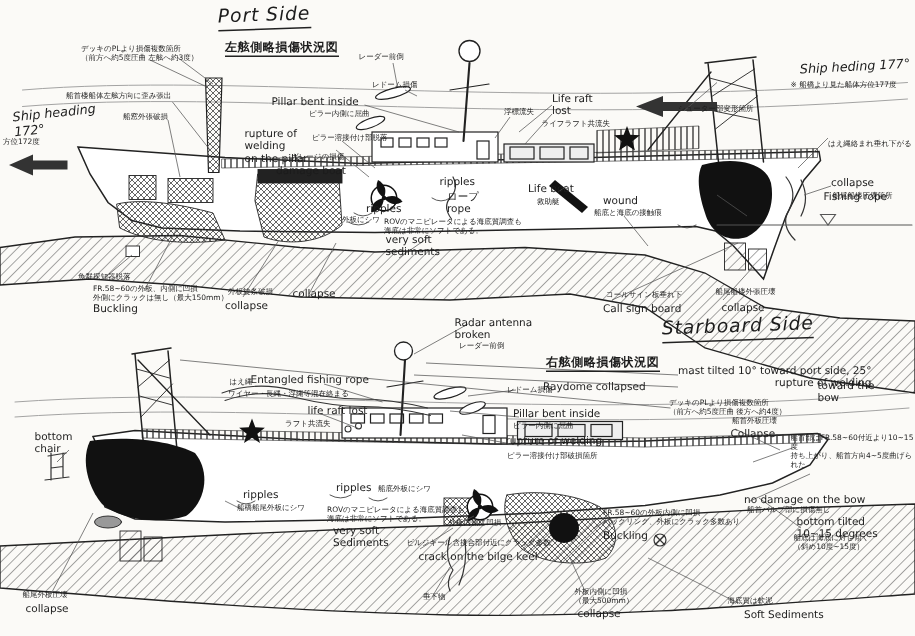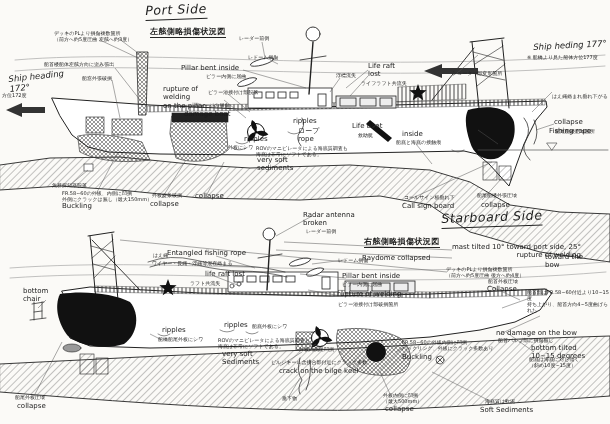--- a/index.html
+++ b/index.html
@@ -303,21 +303,21 @@
       <div class="ann s-j" style="left: 361px; top: 81px;">ライフラフト共流失</div>
       <div class="ann s-j" style="left: 452px; top: 71px;">シューター部変形箇所</div>
       <div class="ann s-e8" style="left: 533px; top: 42px; transform: rotate(-3deg);">Ship heding 177°</div>
       <div class="ann s-j" style="left: 527px; top: 55px;">※ 船橋より見た船体方位177度</div>
       <div class="ann s-e" style="left: 549px; top: 83px; margin-top: 44px;">Fishing rope</div>
       <div class="ann s-j" style="left: 552px; top: 94px;">はえ縄絡まれ垂れ下がる</div>
       <div class="ann s-e" style="left: 554px; top: 118px;">collapse</div>
       <div class="ann s-j" style="left: 555px; top: 129px;">船尾船楼圧壊箇所</div>
       <div class="ann s-e" style="left: 352px; top: 122px;">Life boat</div>
       <div class="ann s-j" style="left: 358px; top: 133px;">救助艇</div>
-      <div class="ann s-e" style="left: 402px; top: 130px;">inside</div>
+      <div class="ann s-e" style="left: 402px; top: 130px;">wound</div>
       <div class="ann s-j" style="left: 396px; top: 140px;">船底と海底の接触痕</div>
       <div class="ann s-j" style="left: 404px; top: 195px;">コールサイン板垂れ下</div>
       <div class="ann s-e" style="left: 402px; top: 202px;">Call sign board</div>
       <div class="ann s-j" style="left: 477px; top: 193px;">船尾船楼外張圧壊</div>
       <div class="ann s-e" style="left: 481px; top: 201px;">collapse</div>
       <div class="ann s-e" style="left: 303px; top: 211px;">Radar antenna
 broken</div>
       <div class="ann s-j" style="left: 306px; top: 229px;">レーダー前倒</div>
       <div class="ann s-t u" style="left: 441px; top: 212px; transform: rotate(-2deg);">Starboard Side</div>
       <div class="ann s-jt u" style="left: 364px; top: 237px;">右舷側略損傷状況図</div>
@@ -331,21 +331,21 @@
       <div class="ann s-e" style="left: 487px; top: 285px;">Collapse</div>
       <div class="ann s-j" style="left: 527px; top: 290px;">船首部はFR.58~60付近より10~15度
 持ち上がり、船首方向4~5度曲げられた</div>
       <div class="ann s-e" style="left: 496px; top: 329px;">no damage on the bow</div>
       <div class="ann s-j" style="left: 498px; top: 338px;">船首バルブ部に損傷無し</div>
       <div class="ann s-e" style="left: 531px; top: 344px;">bottom tilted
 10~15 degrees</div>
       <div class="ann s-j" style="left: 529px; top: 357px;">船底は海底に対し傾く
 （斜め10度~15度）</div>
       <div class="ann s-j" style="left: 485px; top: 399px;">海底質は軟泥</div>
-      <div class="ann s-e" style="left: 480px; top: 406px;">Soft Sediments</div>
+      <div class="ann s-e" style="left: 496px; top: 406px;">Soft Sediments</div>
       <div class="ann s-e" style="left: 167px; top: 249px;">Entangled fishing rope</div>
       <div class="ann s-j" style="left: 153px; top: 253px;">はえ縄</div>
       <div class="ann s-j" style="left: 152px; top: 261px;">ワイヤー・長縄・浮縄等混在絡まる</div>
       <div class="ann s-e" style="left: 205px; top: 270px;">life raft lost</div>
       <div class="ann s-j" style="left: 190px; top: 281px;">ラフト共流失</div>
       <div class="ann s-j" style="left: 338px; top: 258px;">レドーム損傷</div>
       <div class="ann s-e" style="left: 362px; top: 254px;">Raydome collapsed</div>
       <div class="ann s-e" style="left: 342px; top: 272px;">Pillar bent inside</div>
       <div class="ann s-j" style="left: 342px; top: 282px;">ピラー内側に屈曲</div>
       <div class="ann s-e" style="left: 337px; top: 290px;">rupture of welding</div>

